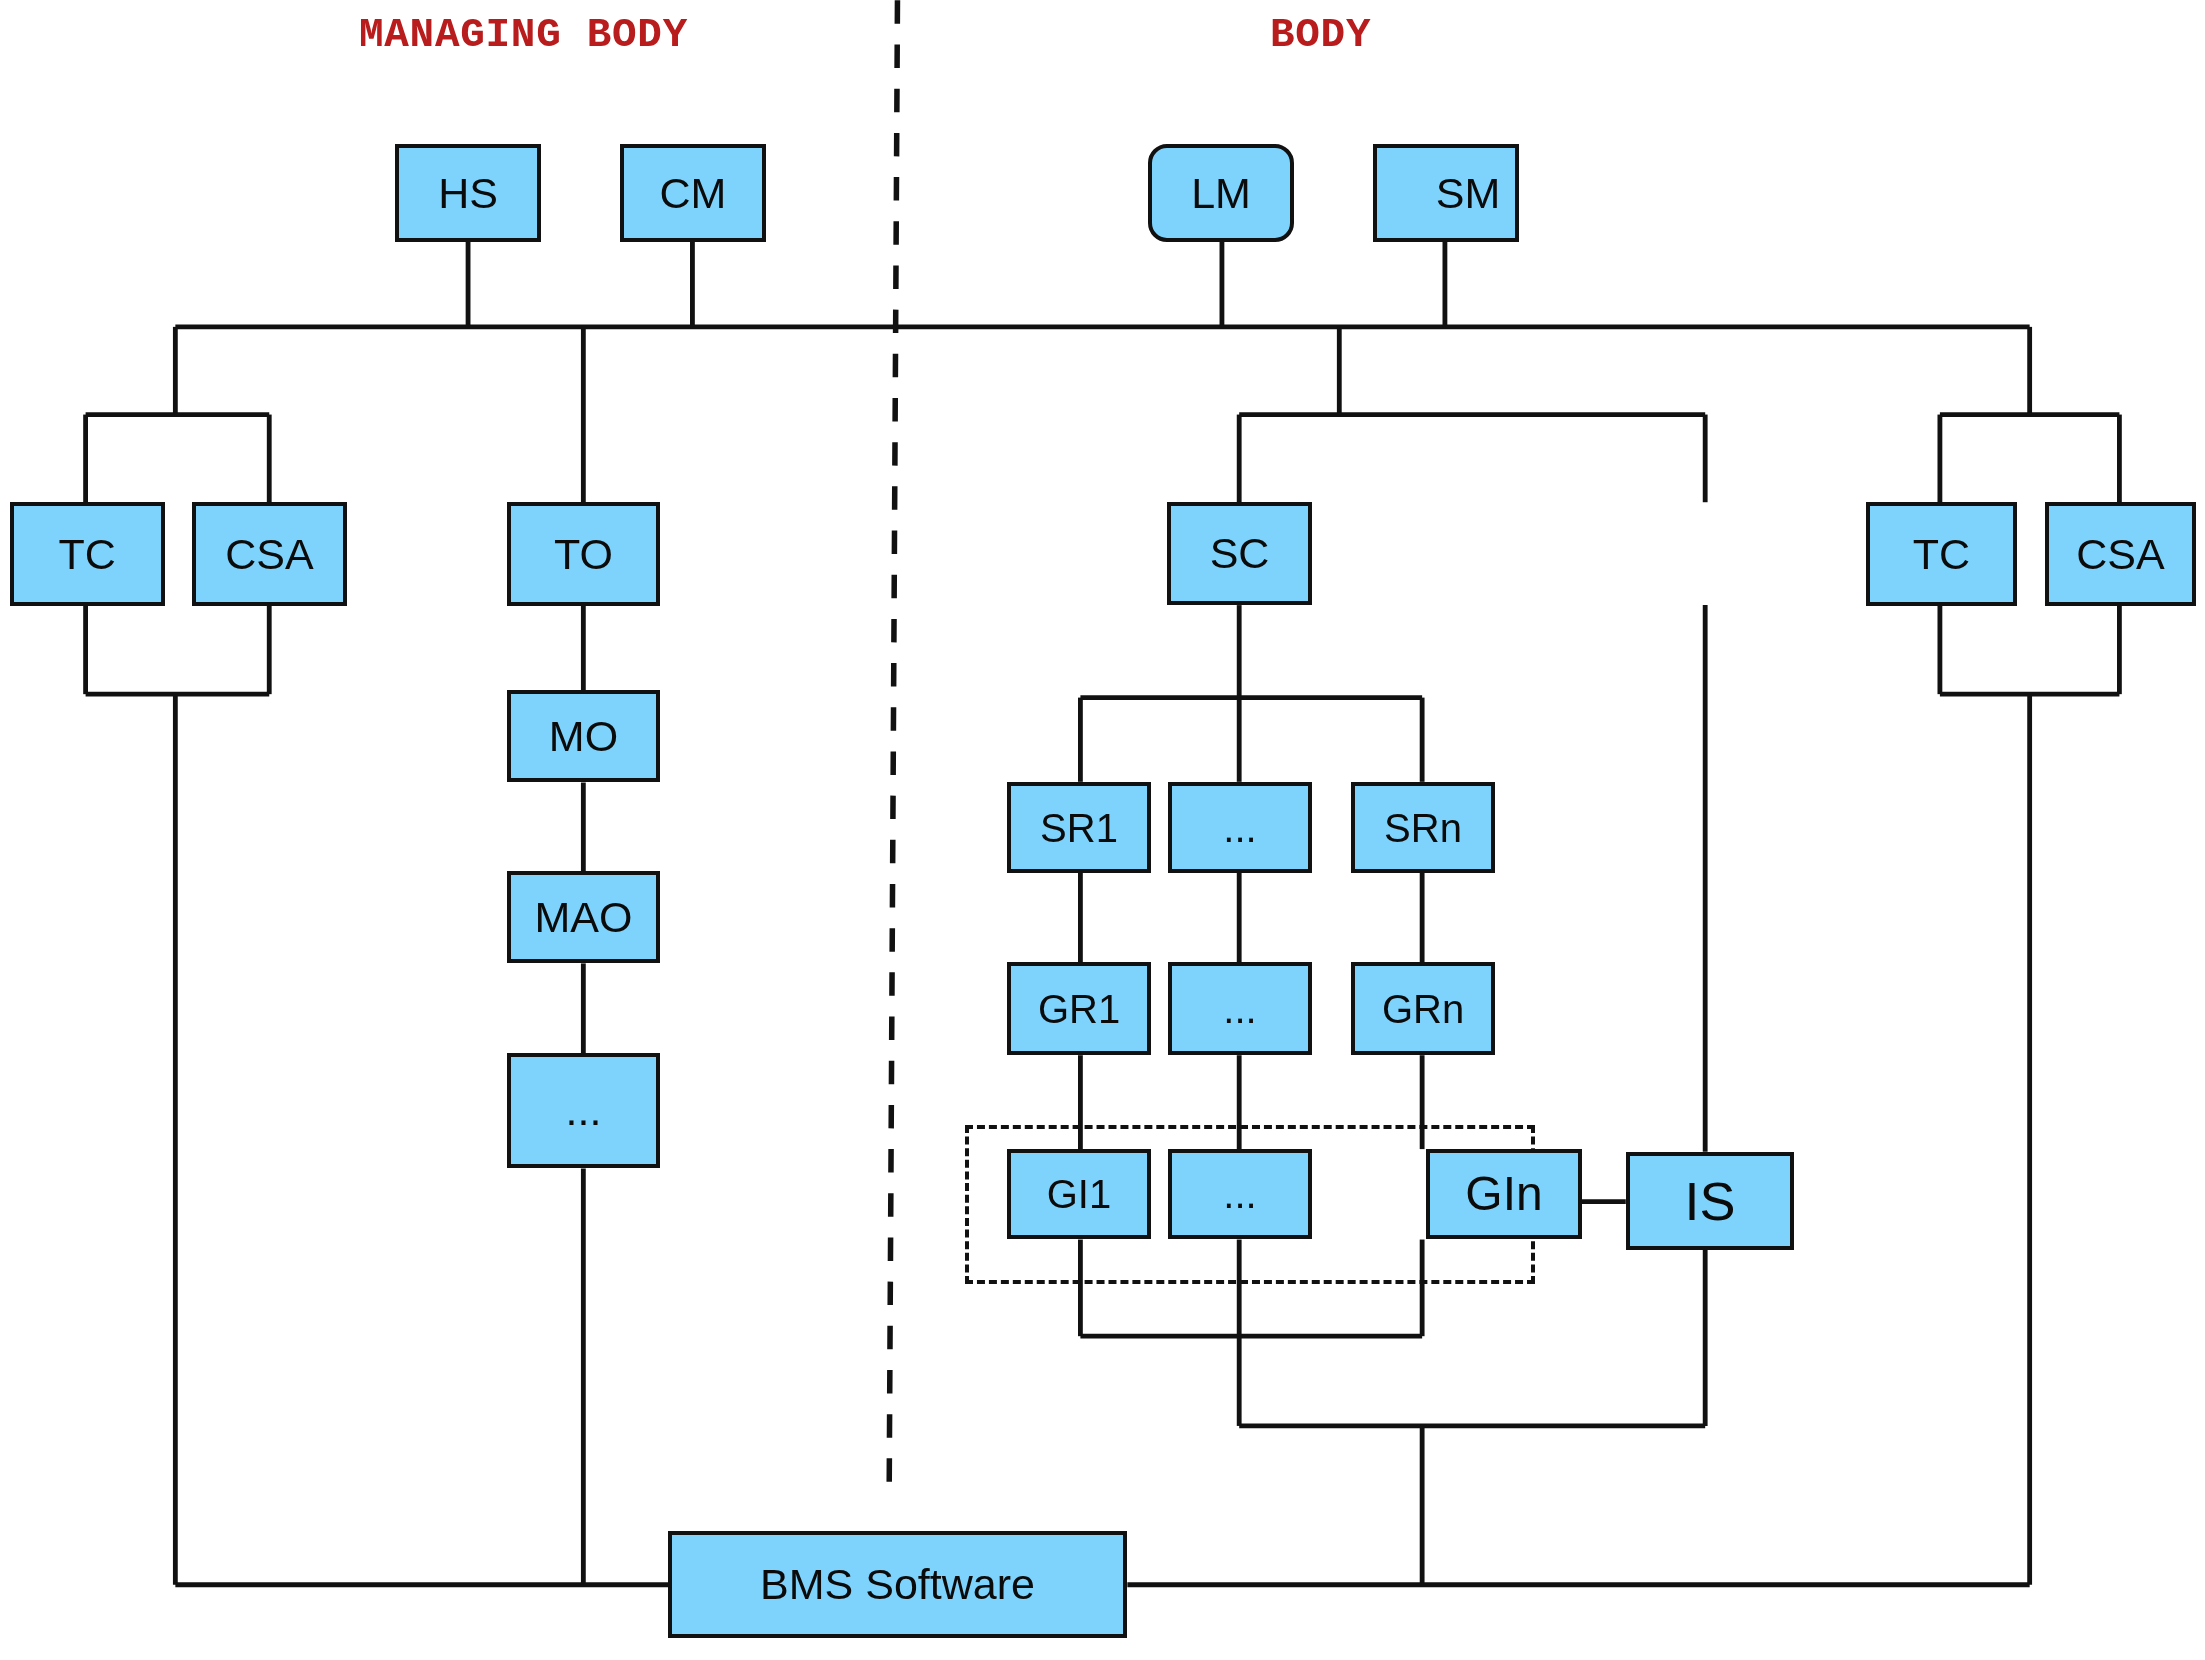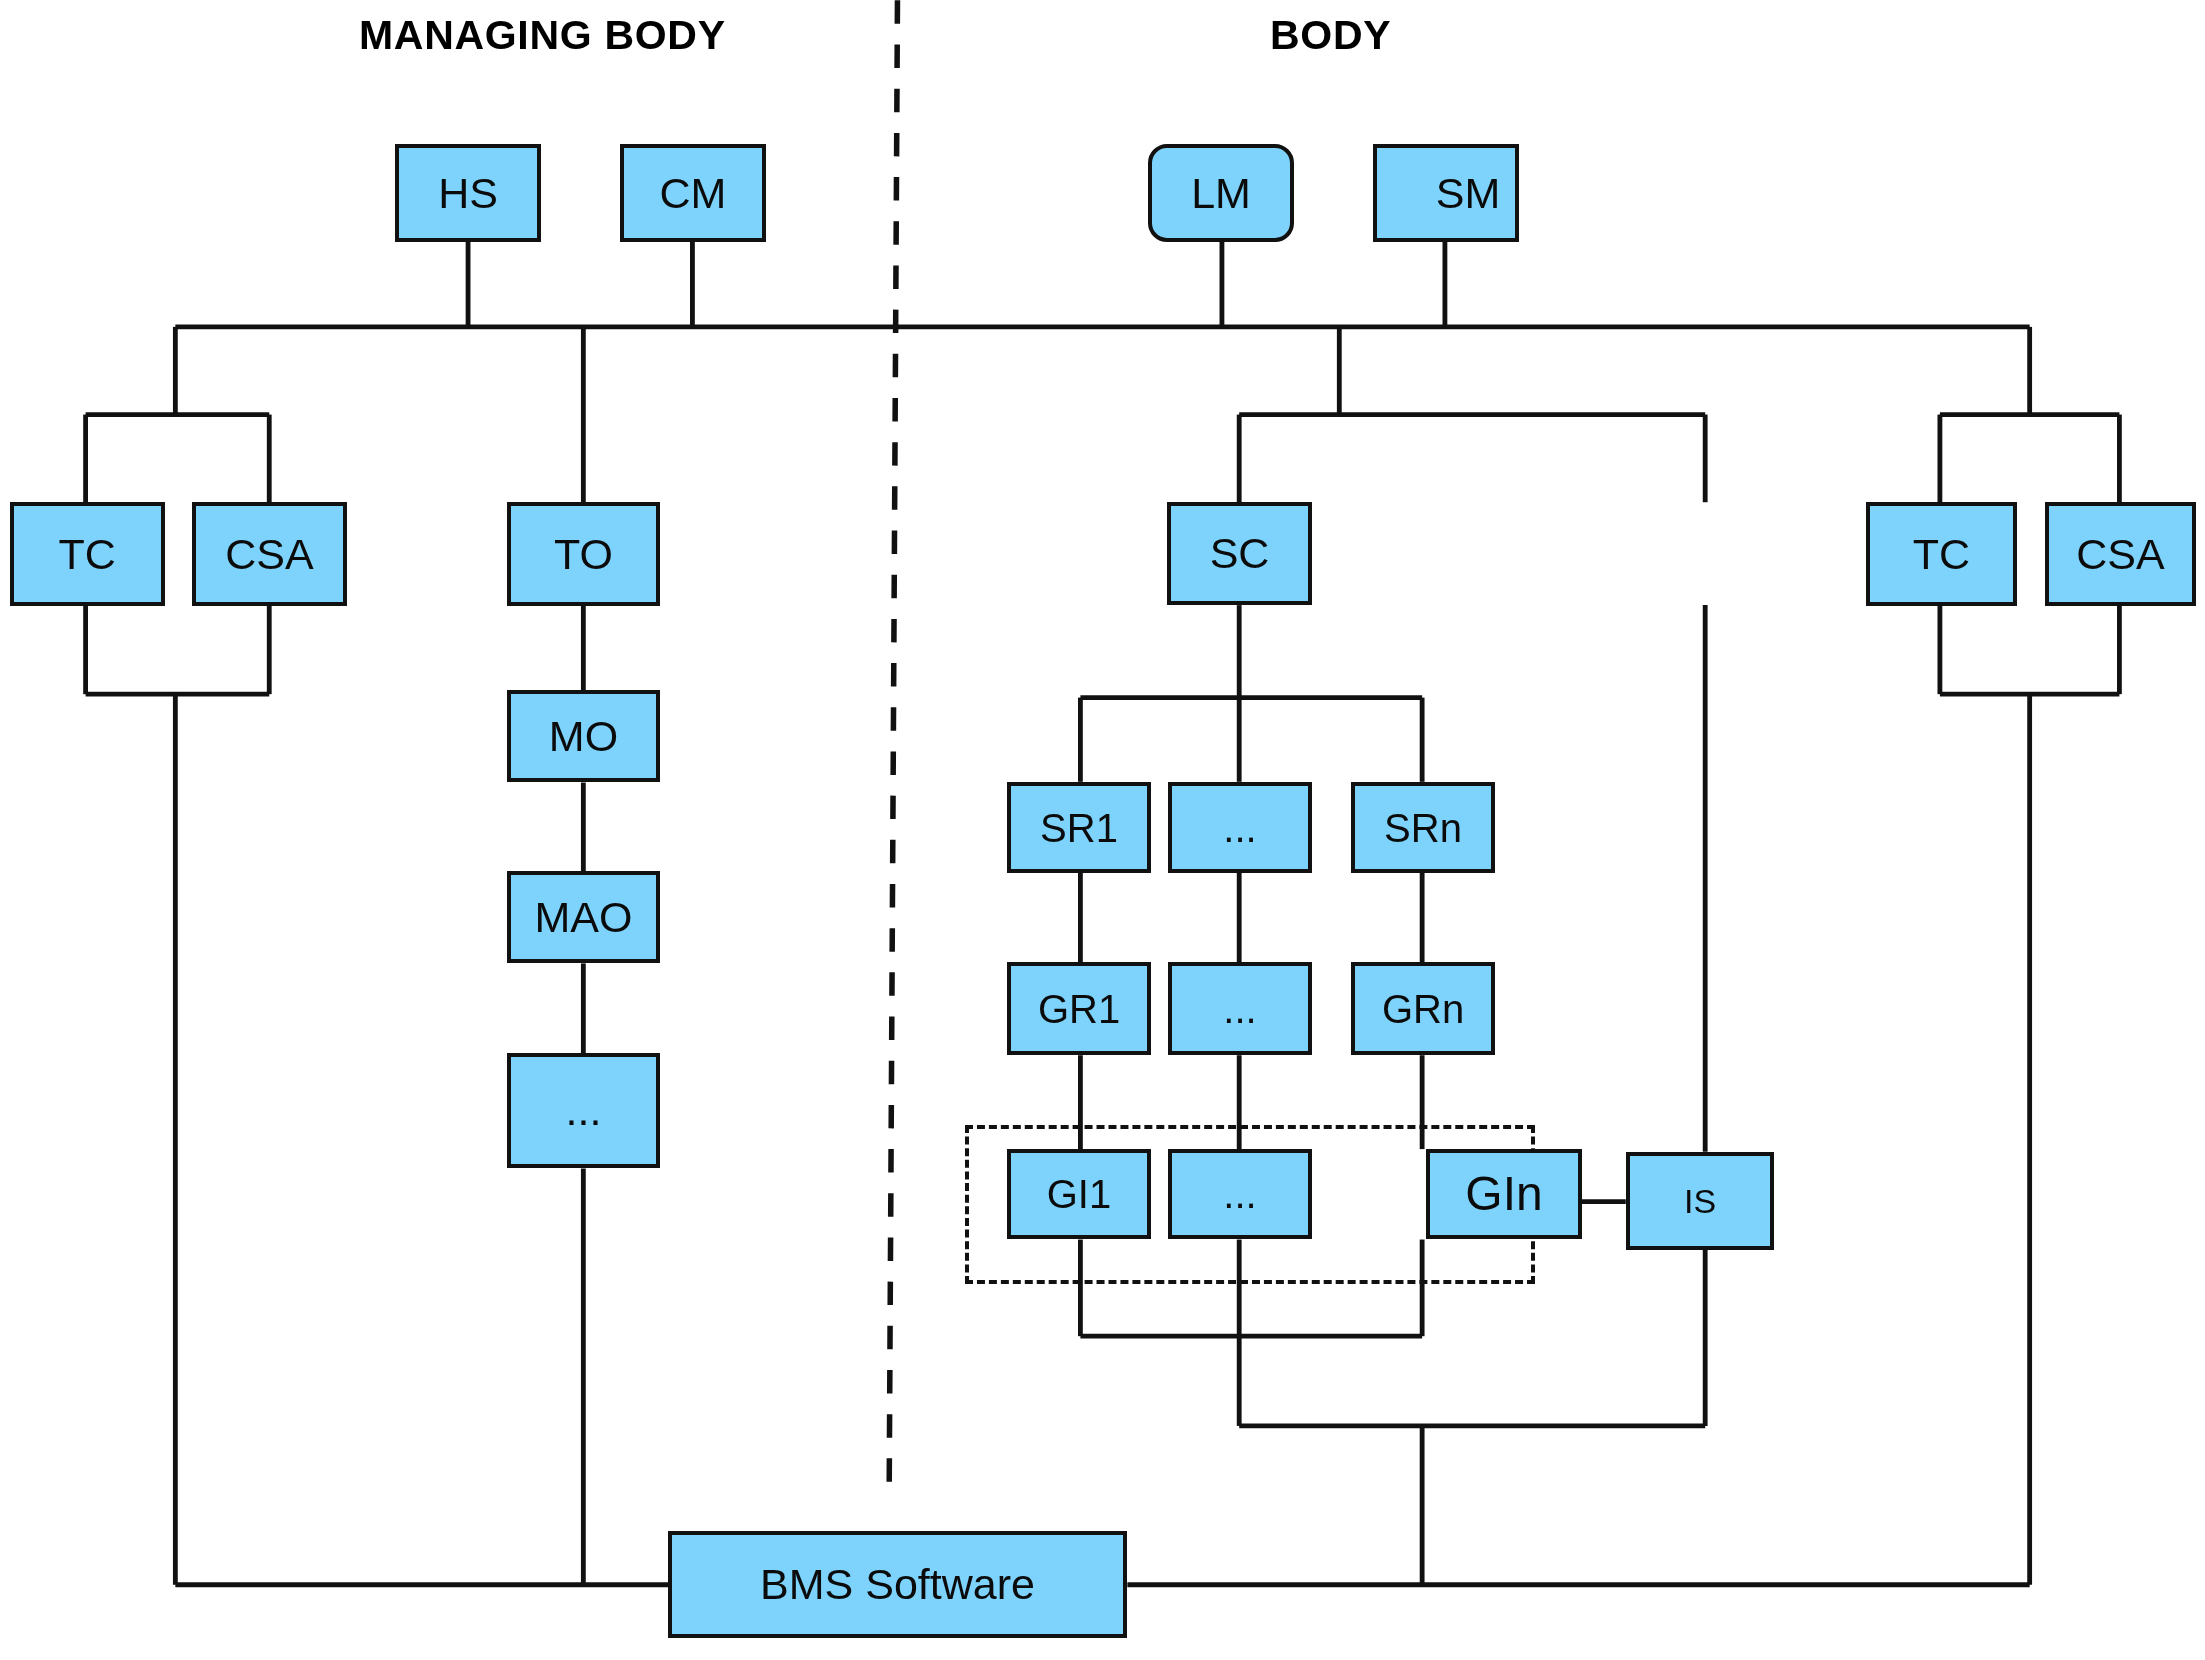--- a/index.html
+++ b/index.html
@@ -13,24 +13,24 @@
     border:4.8px solid #111111;
     display:flex;align-items:center;justify-content:center;
     font-family:"Liberation Sans", sans-serif;
     color:#0b0b0b;
     line-height:1;
     z-index:3;
   }
   .node span{pointer-events:none;}
   .sect-title{
     position:absolute;
-    font-family:Liberation Sans, sans-serif;
+    font-family:Liberation Mono, monospace;
     font-weight:bold;
     font-size:41px;
-    color:#000000;
+    color:#b91c1c;
     letter-spacing:0.7px;
     white-space:nowrap;
     z-index:3;
   }
   .dash-group{
     position:absolute;
     border:4.1px dashed #111;
     box-sizing:border-box;
     background:transparent;
     z-index:1;
@@ -190,21 +190,21 @@
   <div class="node" style="left:1007px;top:1149px;width:144px;height:90px;font-size:40px;">
     <span>GI1</span>
   </div>
   <div class="node" style="left:1168px;top:1149px;width:144px;height:90px;font-size:40px;">
     <span>...</span>
   </div>
   <div class="node" style="left:1426px;top:1149px;width:156px;height:90px;font-size:48px;">
     <span>GIn</span>
   </div>
 
-  <div class="node" style="left:1626px;top:1152px;width:148px;height:98px;font-size:34px;">
+  <div class="node" style="left:1626px;top:1152px;width:168px;height:98px;font-size:54px;">
     <span>IS</span>
   </div>
 
   <div class="node" style="left:668px;top:1531px;width:459px;height:107px;font-size:43px;">
     <span>BMS Software</span>
   </div>
 
 </div>
 
 

